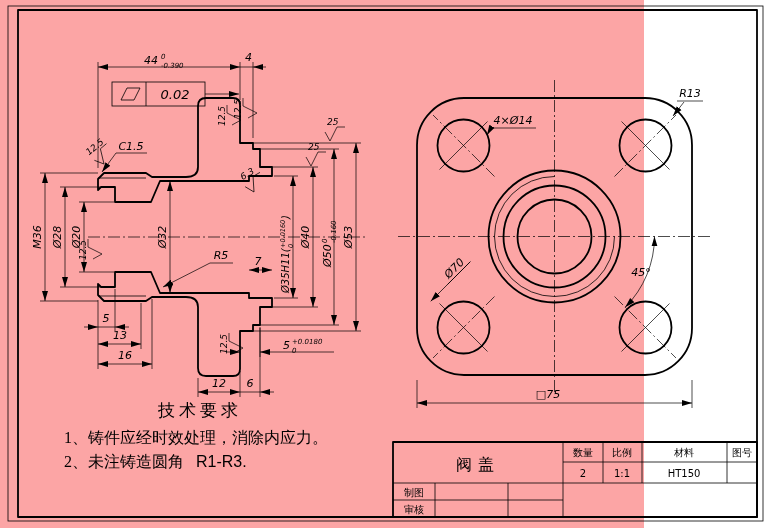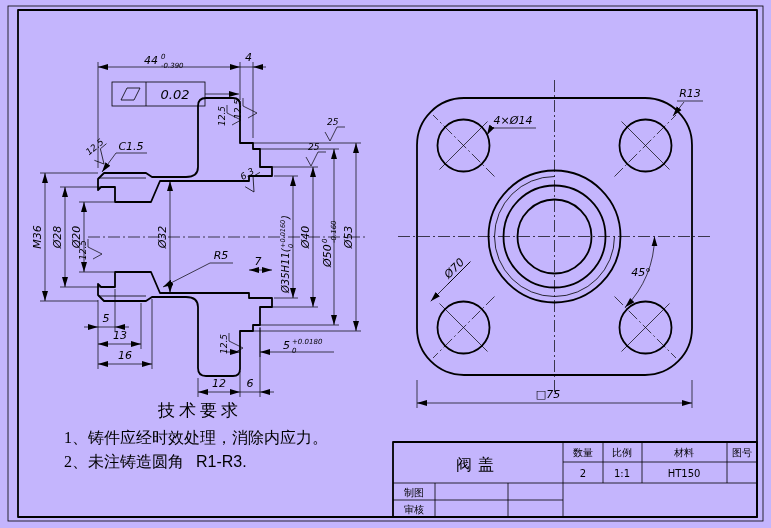--- a/index.html
+++ b/index.html
@@ -1,16 +1,16 @@
 <!DOCTYPE html>
 <html><head>
 <meta charset="utf-8">
 <style>
   html,body{margin:0;padding:0;background:#fff;}
-  .sheet{position:relative;width:771px;height:528px;background:#c4b5fd;font-family:"DejaVu Sans",sans-serif;}
+  .sheet{position:relative;width:644px;height:528px;background:#fca5a5;font-family:"DejaVu Sans",sans-serif;}
   svg{position:absolute;left:0;top:0;}
   .thick{stroke:#000;stroke-width:1.8;fill:none;stroke-linejoin:round;}
   .thin{stroke:#000;stroke-width:0.8;fill:none;}
   .xthin{stroke:#000;stroke-width:0.7;fill:none;}
   .cl{stroke:#000;stroke-width:0.7;fill:none;stroke-dasharray:12 3 2 3;}
   .dim{font:italic 11px "DejaVu Sans",sans-serif;fill:#000;}
   .dimS{font:italic 7px "DejaVu Sans",sans-serif;fill:#000;}
   .dimT{font:italic 6.5px "DejaVu Sans",sans-serif;fill:#000;}
   .rough{font:italic 9px "DejaVu Sans",sans-serif;fill:#000;}
   .cjkBig{font:17px "Liberation Serif",serif;fill:#000;}

